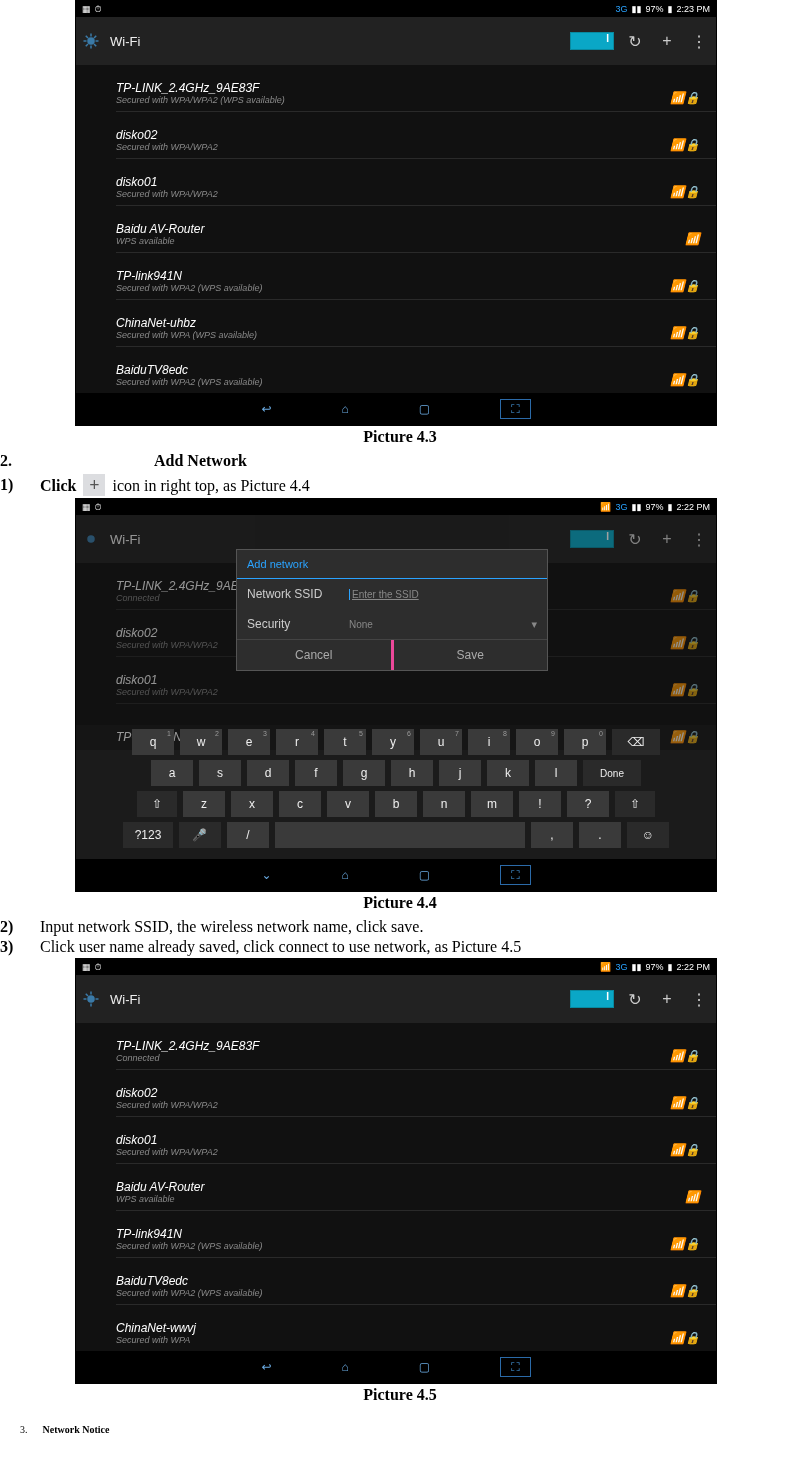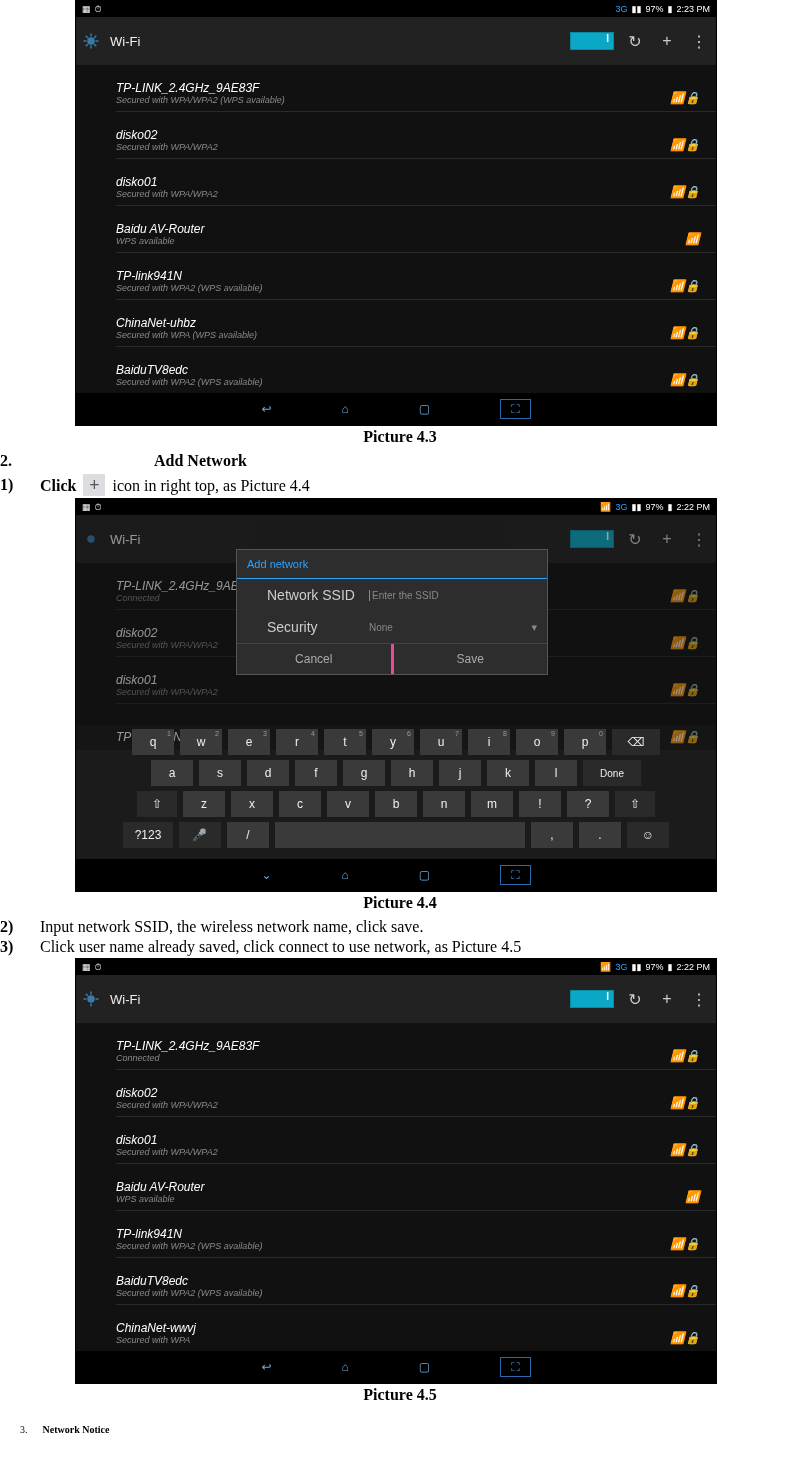--- a/index.html
+++ b/index.html
@@ -132,23 +132,23 @@
     font-size: 11px;
   }
   .dialog-title {
     color: #2aa3ff; padding: 8px 10px;
     border-bottom: 1px solid #2aa3ff;
   }
   .dialog-row {
     display: flex; align-items: center;
     padding: 8px 10px; gap: 12px;
   }
-  .dialog-row .lab { color: #ccc; width: 90px; font-size: 14px; margin-left: 20px; }
+  .dialog-row .lab { color: #ccc; width: 90px; font-size: 12px; }
   .dialog-row .val { color: #888; flex: 1; font-size: 10px; }
-  .ssid-cursor { border-left: 1px solid #2aa3ff; padding-left: 2px; }
+  .ssid-cursor { border-left: 1px solid #2aa3ff; padding-left: 2px; text-decoration: underline; }
   .dialog-btns {
     display: flex; border-top: 1px solid #444;
   }
   .dialog-btn {
     flex: 1; text-align: center; padding: 8px 0; color: #aaa; font-size: 12px;
   }
   .dialog-btn + .dialog-btn { border-left: 3px solid #ec4899; }
 
   .kb {
     background: #1b1b1b;

